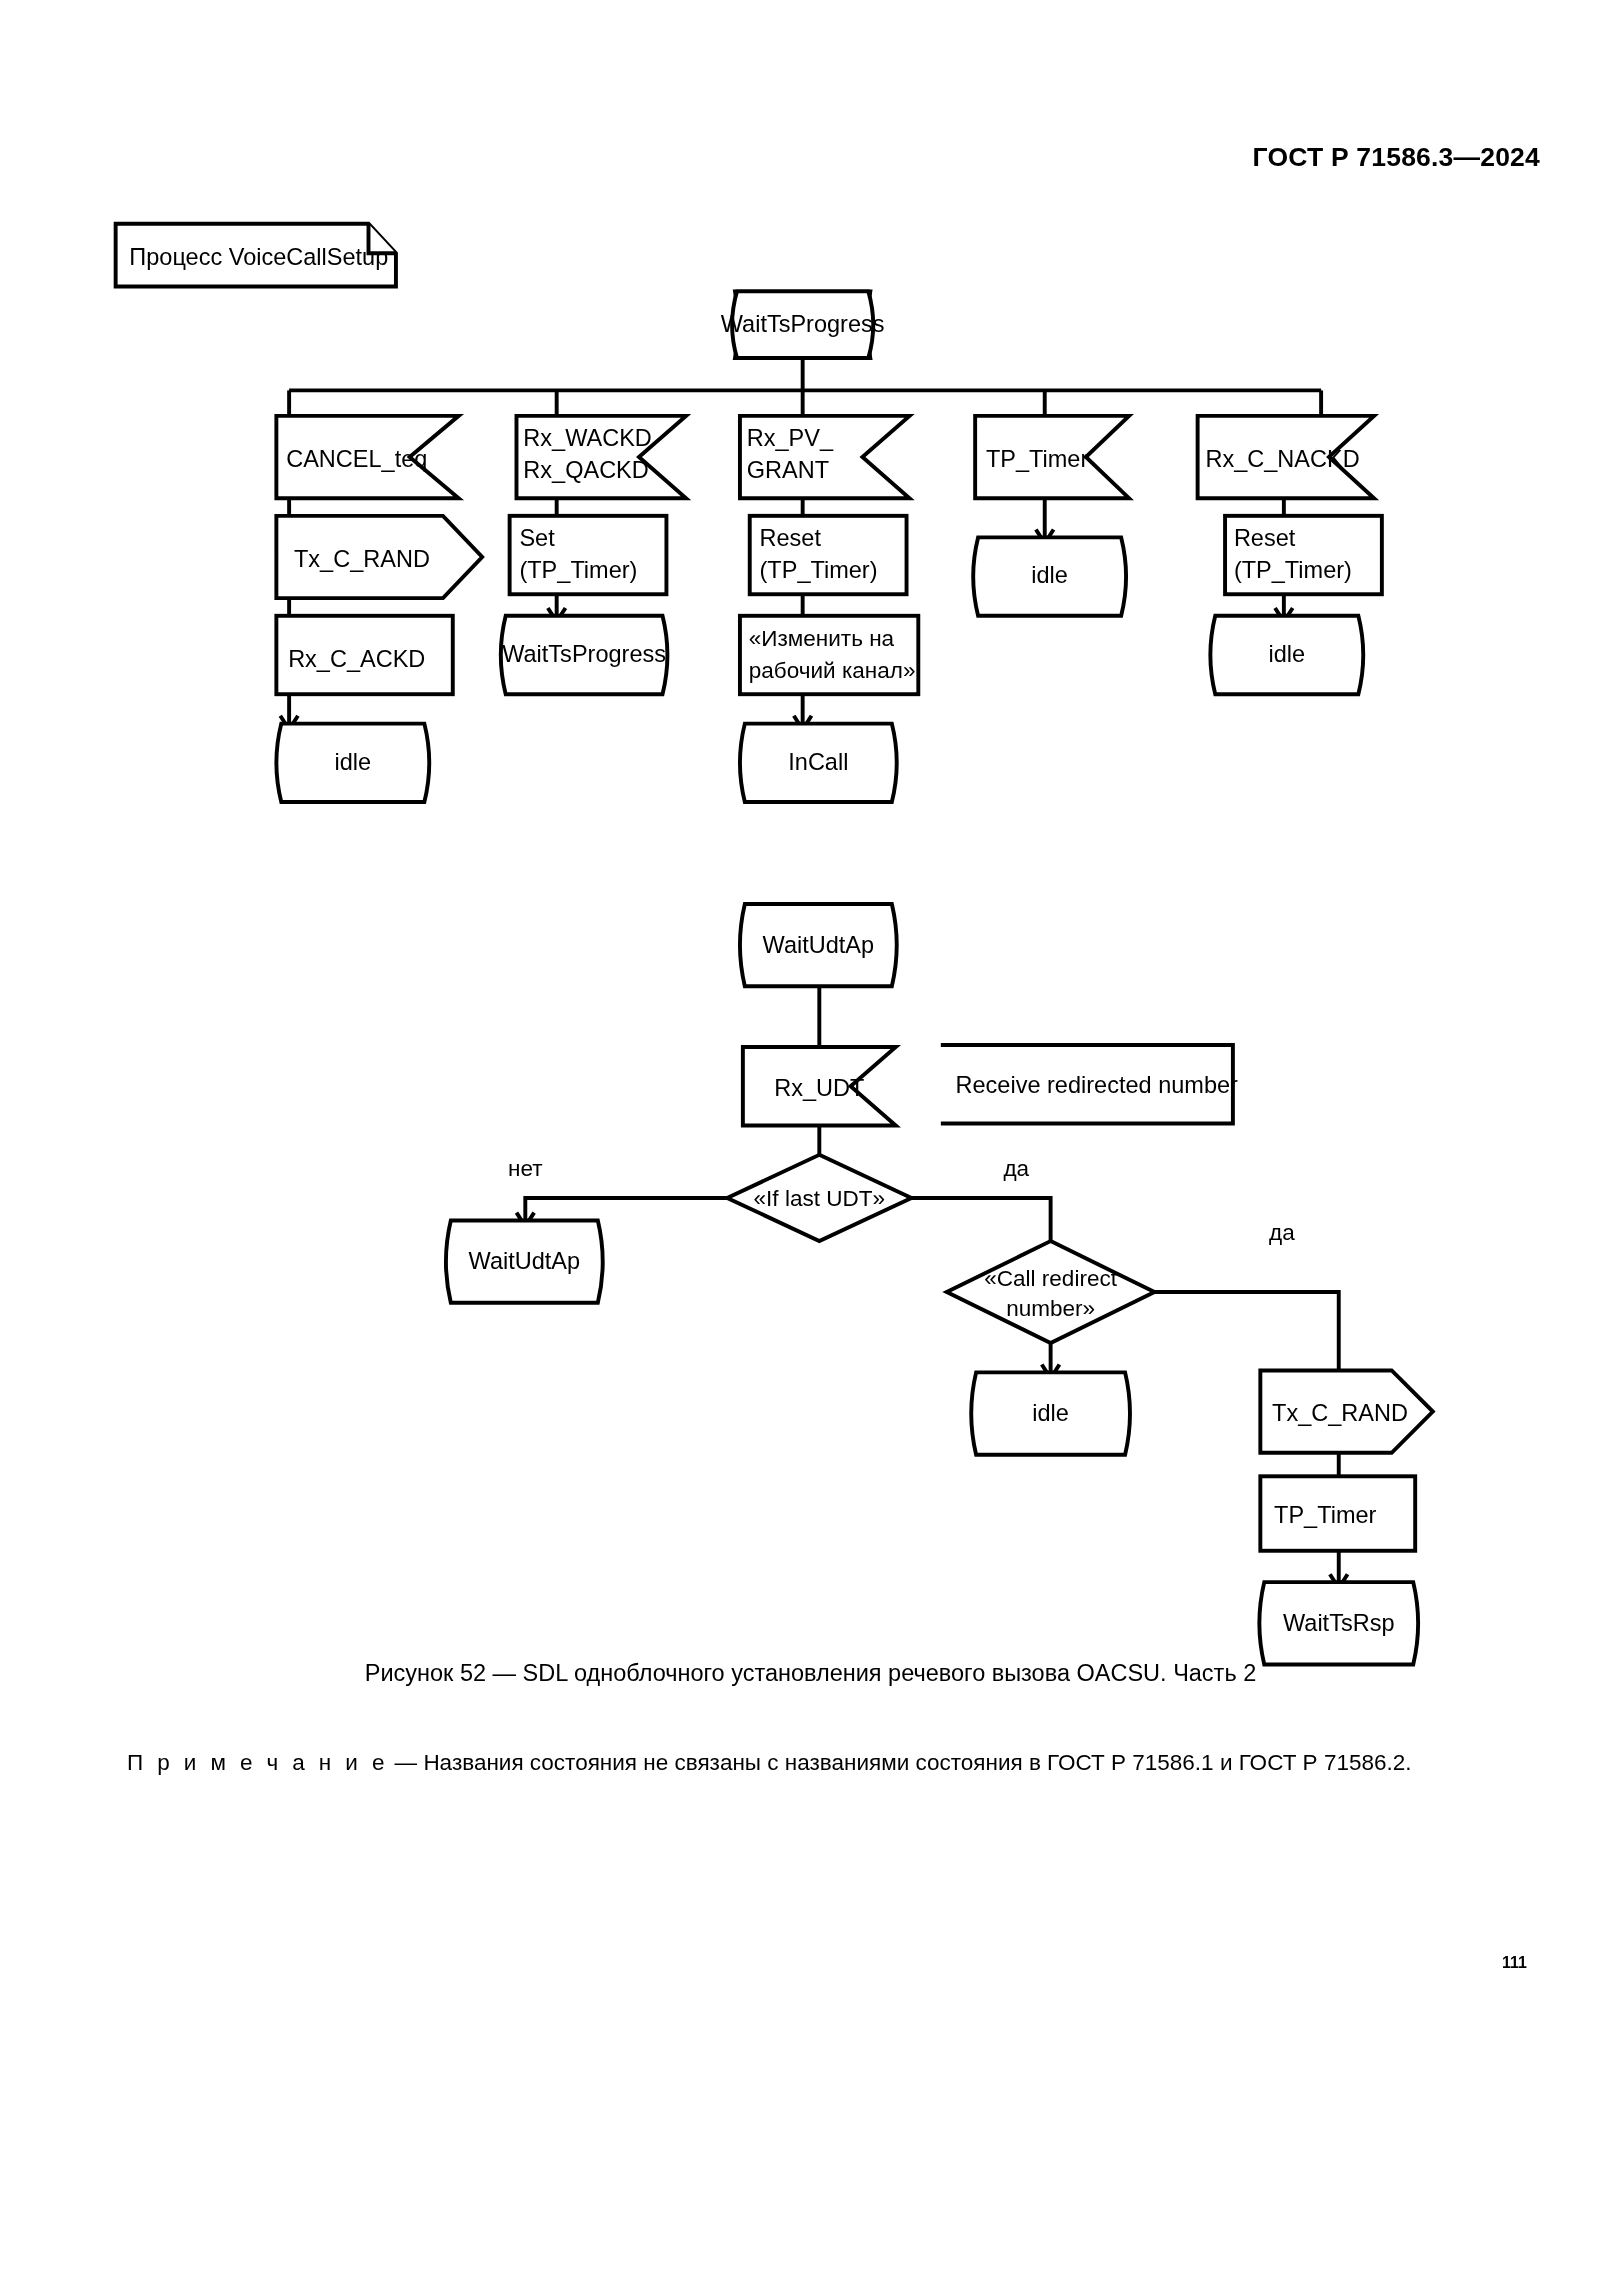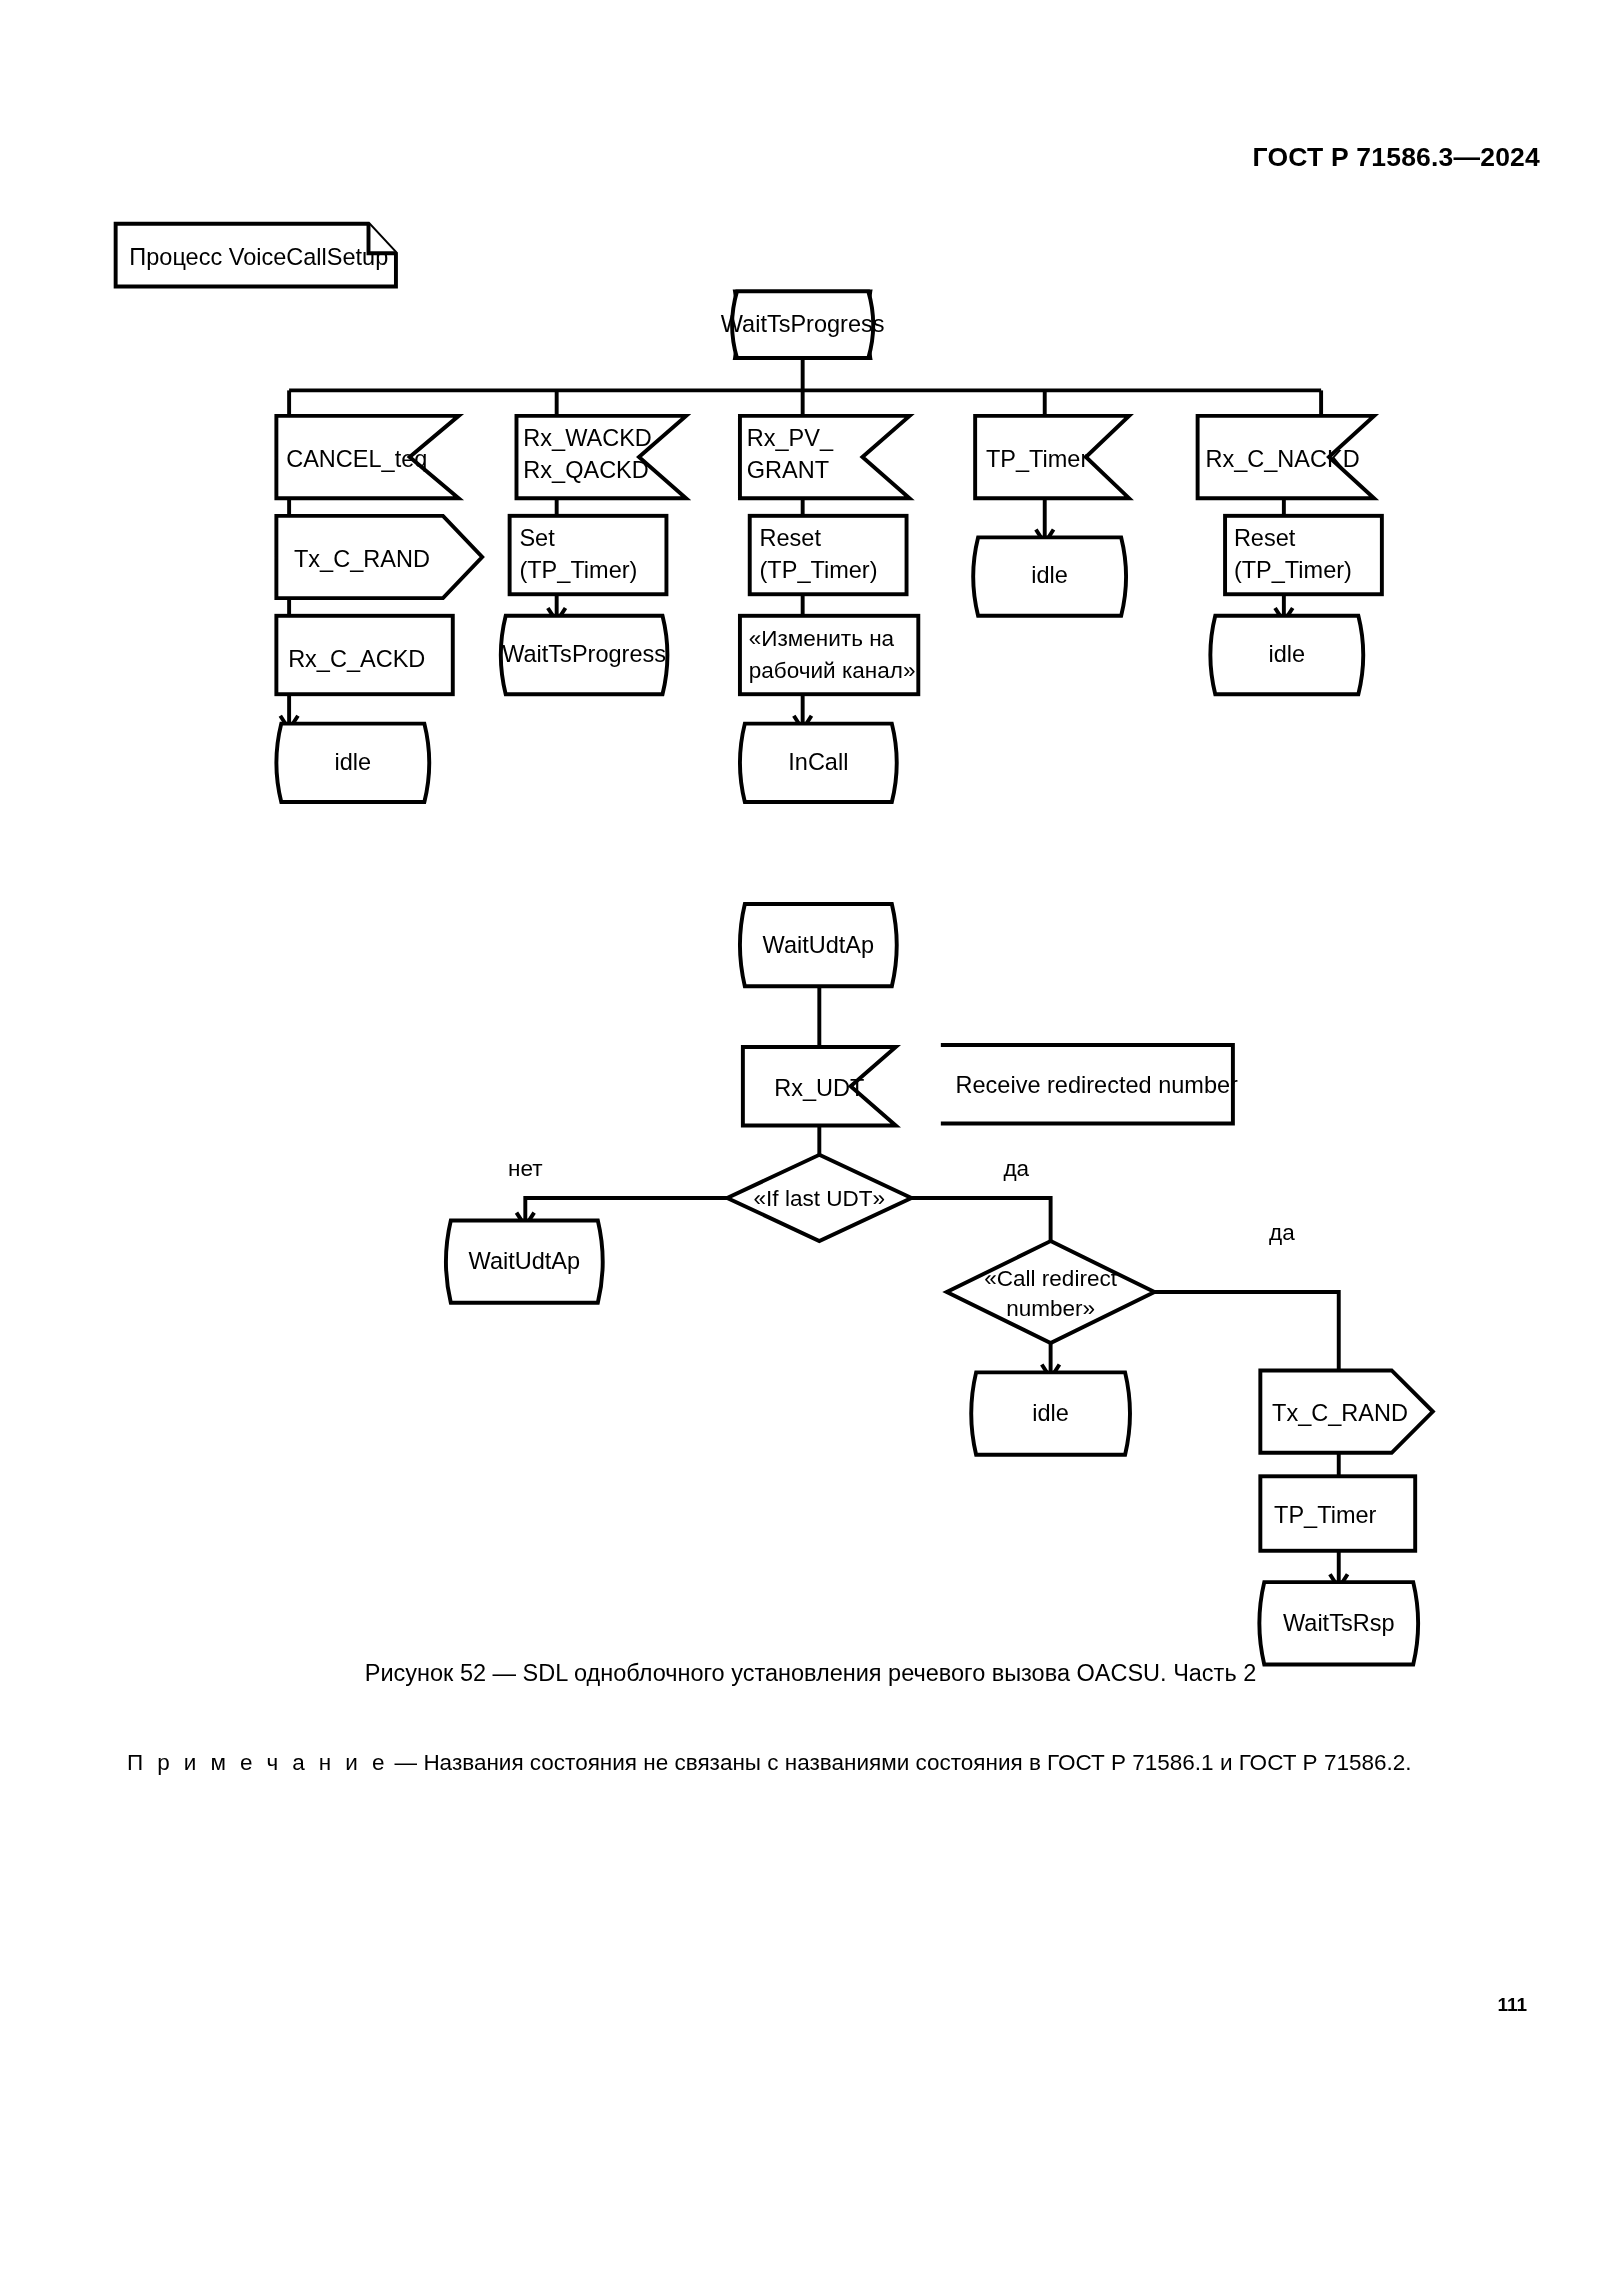--- a/index.html
+++ b/index.html
@@ -9,22 +9,22 @@
   }
   .page{position:absolute;inset:0;}
 
   
   .hdr{
     position:absolute;top:142px;right:81px;
     font-size:26.5px;font-weight:bold;letter-spacing:0.2px;
     white-space:nowrap;
   }
   .pageno{
-    position:absolute;top:1994px;right:94px;
-    font-size:19px;font-weight:bold;
+    position:absolute;top:1954px;right:94px;
+    font-size:16px;font-weight:bold;
   }
 
   
   .caption{
     position:absolute;top:1660px;left:0;width:1621px;
     text-align:center;font-size:23.5px;
   }
   .note{
     position:absolute;top:1745px;left:127px;width:1333px;
     font-size:22.5px;line-height:35px;text-align:justify;

